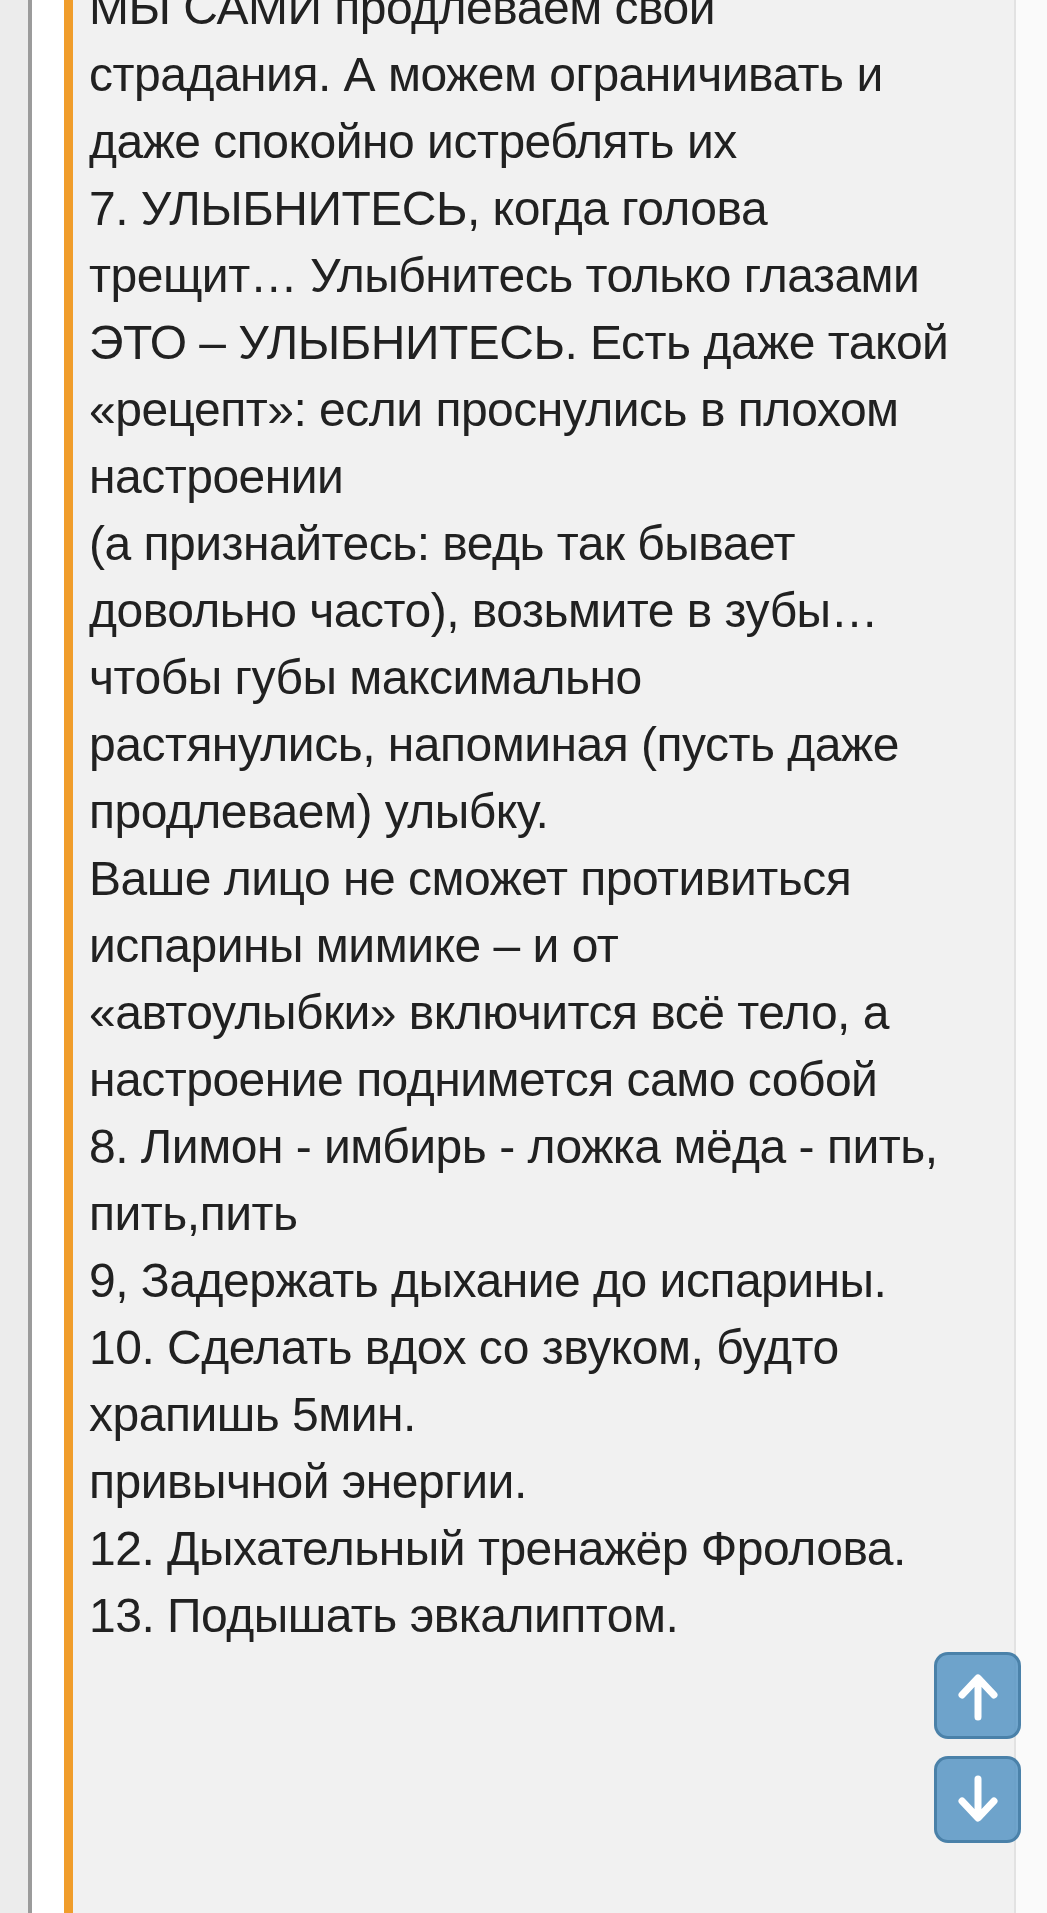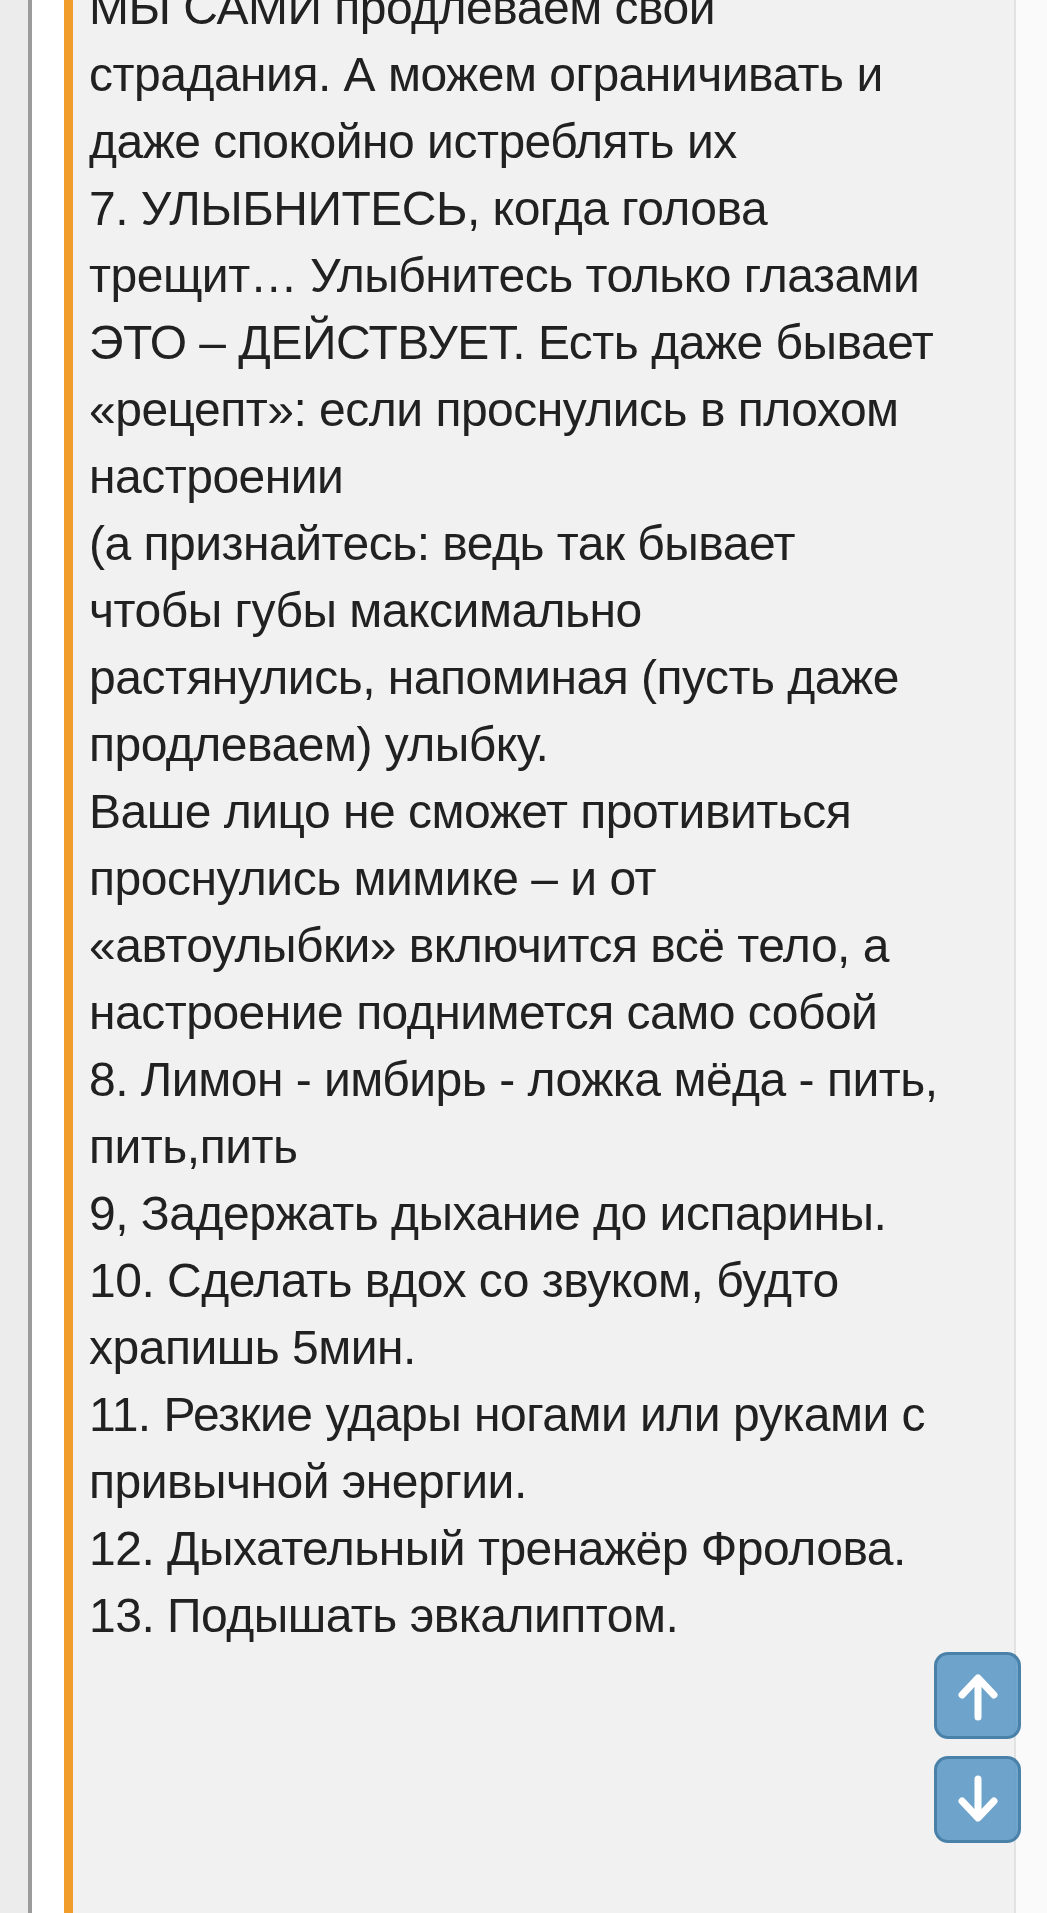--- a/index.html
+++ b/index.html
@@ -68,37 +68,37 @@
 <div class="stripe right-line"></div>
 <div class="stripe right-strip"></div>
 
 <div class="text-block">
   <div class="text-inner">
     <div class="line">МЫ САМИ продлеваем свои</div>
     <div class="line">страдания. А можем ограничивать и</div>
     <div class="line">даже спокойно истреблять их</div>
     <div class="line">7. УЛЫБНИТЕСЬ, когда голова</div>
     <div class="line">трещит… Улыбнитесь только глазами</div>
-    <div class="line">ЭТО – ДЕЙСТВУЕТ. Есть даже бывает</div>
+    <div class="line">ЭТО – УЛЫБНИТЕСЬ. Есть даже такой</div>
     <div class="line">«рецепт»: если проснулись в плохом</div>
     <div class="line">настроении</div>
     <div class="line">(а признайтесь: ведь так бывает</div>
+    <div class="line">довольно часто), возьмите в зубы…</div>
     <div class="line">чтобы губы максимально</div>
     <div class="line">растянулись, напоминая (пусть даже</div>
     <div class="line">продлеваем) улыбку.</div>
     <div class="line">Ваше лицо не сможет противиться</div>
-    <div class="line">проснулись мимике – и от</div>
+    <div class="line">испарины мимике – и от</div>
     <div class="line">«автоулыбки» включится всё тело, а</div>
     <div class="line">настроение поднимется само собой</div>
     <div class="line">8. Лимон - имбирь - ложка мёда - пить,</div>
     <div class="line">пить,пить</div>
     <div class="line">9, Задержать дыхание до испарины.</div>
     <div class="line">10. Сделать вдох со звуком, будто</div>
     <div class="line">храпишь 5мин.</div>
-    <div class="line">11. Резкие удары ногами или руками с</div>
     <div class="line">привычной энергии.</div>
     <div class="line">12. Дыхательный тренажёр Фролова.</div>
     <div class="line">13. Подышать эвкалиптом.</div>
   </div>
 </div>
 
 <button class="scroll-btn up">
   <span>
     <svg width="62" height="62" viewBox="0 0 62 62" fill="none" xmlns="http://www.w3.org/2000/svg">
       <path d="M31 52 L31 14 M15 30 L31 13 L47 30" stroke="#ffffff" stroke-width="7" stroke-linecap="round" stroke-linejoin="round" fill="none"></path>

